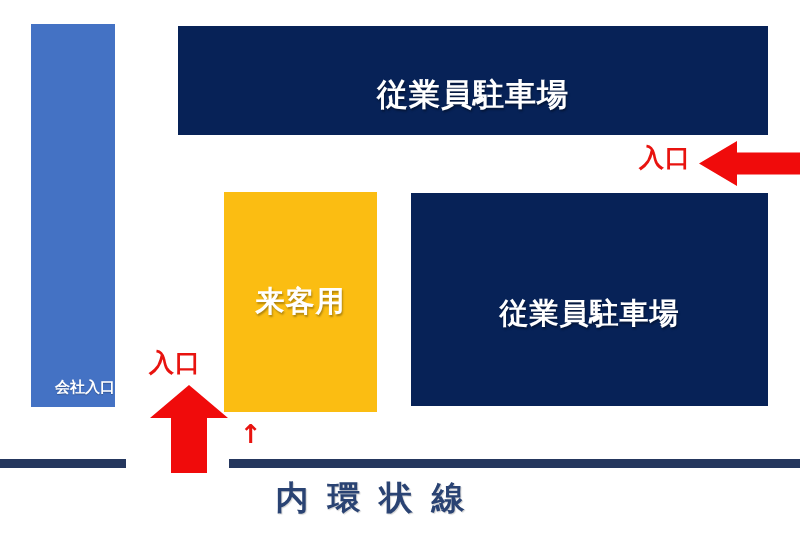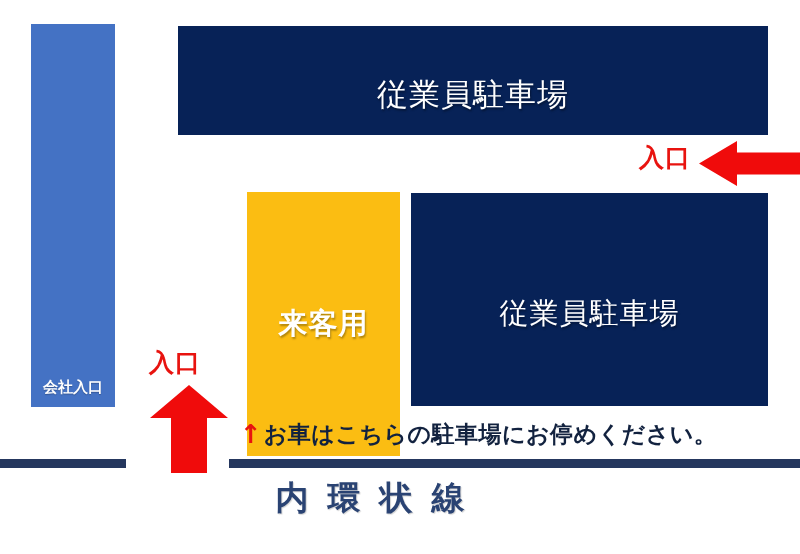--- a/index.html
+++ b/index.html
@@ -27,40 +27,40 @@
   }
 
   
   #company-bar {
     left: 31px;
     top: 24px;
     width: 84px;
     height: 383px;
     background: #4472c4;
     align-items: flex-end;
-    justify-content: center;
+    justify-content: flex-end;
     padding-bottom: 12px;
   }
   #company-bar .bar-label {
     color: #ffffff;
     font-size: 15px;
     font-weight: 700;
     line-height: 1.1;
     letter-spacing: 0px;
     text-shadow: 0 1px 1px rgba(0,0,0,0.25);
   }
 
   
   .navy {
     background: #0c2461;
     background: #072257;
   }
   .navy .label {
     color: #ffffff;
-    font-weight: 400;
+    font-weight: 700;
     line-height: 1.15;
     letter-spacing: 1px;
     text-shadow: 1px 2px 2px rgba(0,0,0,0.35);
     margin-top: 28px;
   }
 
   #employee-parking-top {
     left: 178px;
     top: 26px;
     width: 590px;
@@ -71,24 +71,24 @@
   #employee-parking-right {
     left: 411px;
     top: 193px;
     width: 357px;
     height: 213px;
   }
   #employee-parking-right .label { font-size: 29px; }
 
   
   #visitor-parking {
-    left: 247px;
+    left: 224px;
     top: 192px;
     width: 153px;
-    height: 264px;
+    height: 220px;
     background: #fcbf18;
     background: #fbbd12;
   }
   #visitor-parking .label {
     color: #ffffff;
     font-size: 29px;
     font-weight: 700;
     line-height: 1.3;
     letter-spacing: 1px;
     text-shadow: 1px 2px 2px rgba(0,0,0,0.30);
@@ -195,21 +195,20 @@
   </svg>
 
   <div class="entrance-label" id="entrance-bottom-label">入口</div>
   <svg class="arrow" id="entrance-bottom-arrow" viewBox="0 0 78 75" preserveAspectRatio="none">
     <polygon points="39,0 78,33 57,33 57,75 21,75 21,33 0,33" fill="#f00b0b"></polygon>
   </svg>
   <div id="entrance-bottom-arrow-tail"></div>
 
   <div id="parking-note">
     <span class="note-arrow">↑</span>
-    <span class="note-text">お車はこちらの駐車場にお停めください。</span>
   </div>
 
   <div class="road-seg" id="road-left"></div>
   <div class="road-seg" id="road-right"></div>
 
   <div id="road-label">内環状線</div>
 
 </div>
 
 </body></html>

